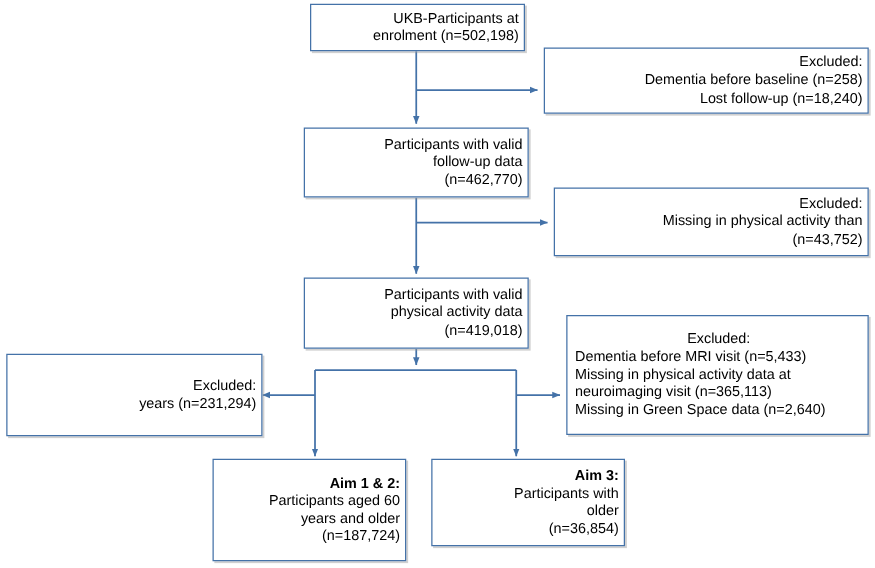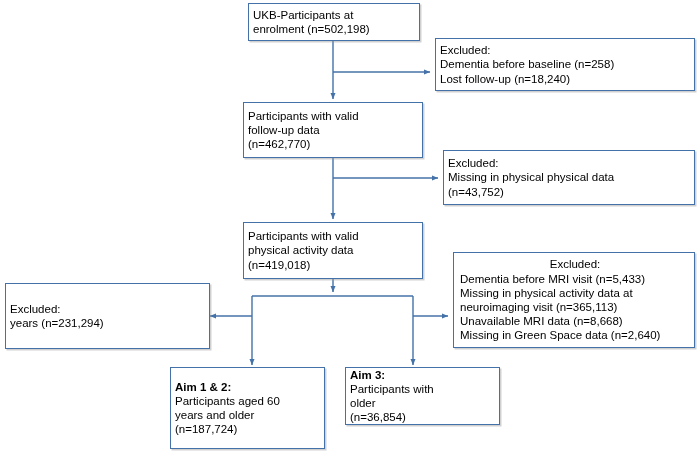--- a/index.html
+++ b/index.html
@@ -23,21 +23,21 @@
     height: 454px;
   }
   .node {
     position: absolute;
     box-sizing: border-box;
     background: #ffffff;
     border: 1px solid #4472a8;
     box-shadow: 1.5px 1.5px 0 rgba(150,150,150,0.45);
     display: flex;
     flex-direction: column;
-    align-items: flex-start;
+    align-items: flex-end;
     justify-content: center;
     font-size: 11.5px;
     line-height: 14.2px;
     color: #000000;
     text-align: center;
     padding: 2px 4px;
     z-index: 2;
   }
   .node.left-align {
     align-items: flex-start;
@@ -100,51 +100,50 @@
   </div>
 
   <div class="node" style="left:243px; top:102px; width:180px; height:56px;">
     <span class="ln">Participants with valid</span>
     <span class="ln">follow-up data</span>
     <span class="ln">(n=462,770)</span>
   </div>
 
   <div class="node" style="left:443px; top:150px; width:252px; height:55px;">
     <span class="ln">Excluded:</span>
-    <span class="ln">Missing in physical physical data</span>
+    <span class="ln">Missing in physical activity than</span>
     <span class="ln">(n=43,752)</span>
   </div>
 
   <div class="node" style="left:243px; top:222px; width:180px; height:57px;">
     <span class="ln">Participants with valid</span>
     <span class="ln">physical activity data</span>
     <span class="ln">(n=419,018)</span>
   </div>
 
   <div class="node left-align" style="left:453px; top:252px; width:242px; height:96px;">
     <span class="ln center-self" style="width:100%;">Excluded:</span>
     <span class="ln">Dementia before MRI visit (n=5,433)</span>
     <span class="ln">Missing in physical activity data at</span>
     <span class="ln">neuroimaging visit (n=365,113)</span>
-    <span class="ln">Unavailable MRI data (n=8,668)</span>
     <span class="ln">Missing in Green Space data (n=2,640)</span>
   </div>
 
   <div class="node" style="left:5px; top:283px; width:205px; height:66px;">
     <span class="ln">Excluded:</span>
     <span class="ln">years (n=231,294)</span>
   </div>
 
   <div class="node" style="left:170px; top:367px; width:155px; height:82px;">
     <span class="ln bold">Aim 1 &amp; 2:</span>
     <span class="ln">Participants aged 60</span>
     <span class="ln">years and older</span>
     <span class="ln">(n=187,724)</span>
   </div>
 
-  <div class="node" style="left:345px; top:367px; width:155px; height:58px;">
+  <div class="node" style="left:345px; top:367px; width:155px; height:70px;">
     <span class="ln bold">Aim 3:</span>
     <span class="ln">Participants with</span>
     <span class="ln">older</span>
     <span class="ln">(n=36,854)</span>
   </div>
 
 </div>
 
 </body></html>

